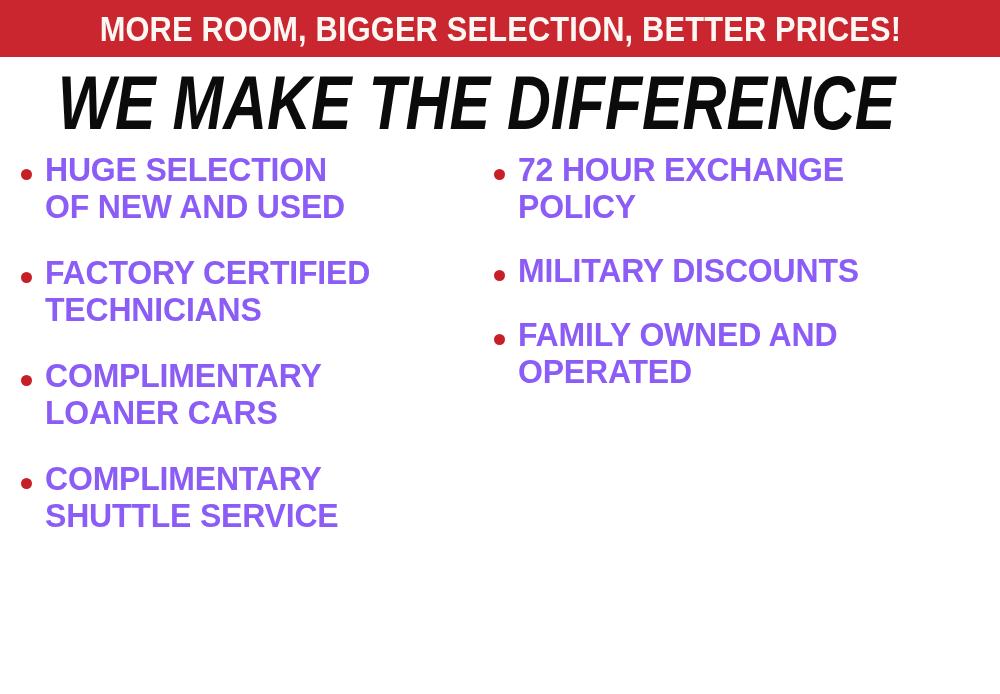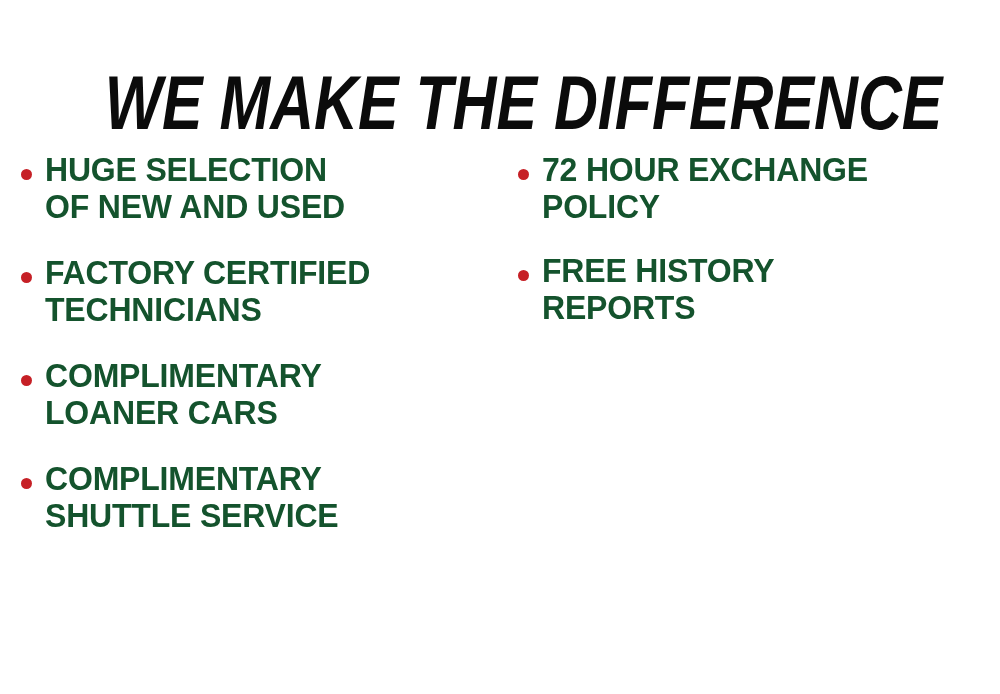--- a/index.html
+++ b/index.html
@@ -43,21 +43,21 @@
 
   
   .headline {
     position: absolute;
     left: 0;
     top: 57px;
     width: 1000px;
     height: 92px;
     display: flex;
     align-items: center;
-    justify-content: flex-start;
+    justify-content: flex-end;
   }
   .headline-text {
     color: #0b0b0b;
     font-family: "Liberation Sans", "DejaVu Sans", sans-serif;
     font-weight: bold;
     font-style: italic;
     font-size: 76px;
     line-height: 1;
     letter-spacing: 0px;
     white-space: nowrap;
@@ -72,26 +72,26 @@
     top: 152px;
     width: 1000px;
     height: 542px;
   }
   .col {
     position: absolute;
     top: 0;
     height: 542px;
   }
   .col-left  { left: 8px;   width: 492px; }
-  .col-right { left: 504px; width: 492px; }
+  .col-right { left: 480px; width: 492px; }
 
   .bullet-row {
     display: flex;
     align-items: flex-start;
-    color: #14532d;
+    color: #8b5cf6;
     font-weight: bold;
     font-size: 33px;
     line-height: 1.12;
     letter-spacing: -0.2px;
     margin-bottom: 29px;
     white-space: pre-line;
   }
   .col-right .bullet-row { margin-bottom: 27px; }
 
   .dot {
@@ -110,20 +110,23 @@
     flex: 1 1 auto;
     transform: scaleX(0.97);
     transform-origin: left center;
   }
 </style>
 </head>
 <body>
 
 <div id="poster">
 
+  <div class="banner">
+    <span class="banner-text">MORE ROOM, BIGGER SELECTION, BETTER PRICES!</span>
+  </div>
 
   <div class="headline">
     <span class="headline-text">WE MAKE THE DIFFERENCE</span>
   </div>
 
   <div class="columns">
 
     <div class="col col-left">
       <div class="bullet-row">
         <span class="dot"></span>
@@ -148,19 +151,23 @@
     </div>
 
     <div class="col col-right">
       <div class="bullet-row">
         <span class="dot"></span>
         <span class="bullet-label">72 HOUR EXCHANGE
 POLICY</span>
       </div>
       <div class="bullet-row">
         <span class="dot"></span>
-        <span class="bullet-label">FREE HISTORY
-REPORTS</span>
+        <span class="bullet-label">MILITARY DISCOUNTS</span>
+      </div>
+      <div class="bullet-row">
+        <span class="dot"></span>
+        <span class="bullet-label">FAMILY OWNED AND
+OPERATED</span>
       </div>
     </div>
 
   </div>
 </div>
 
 </body></html>

